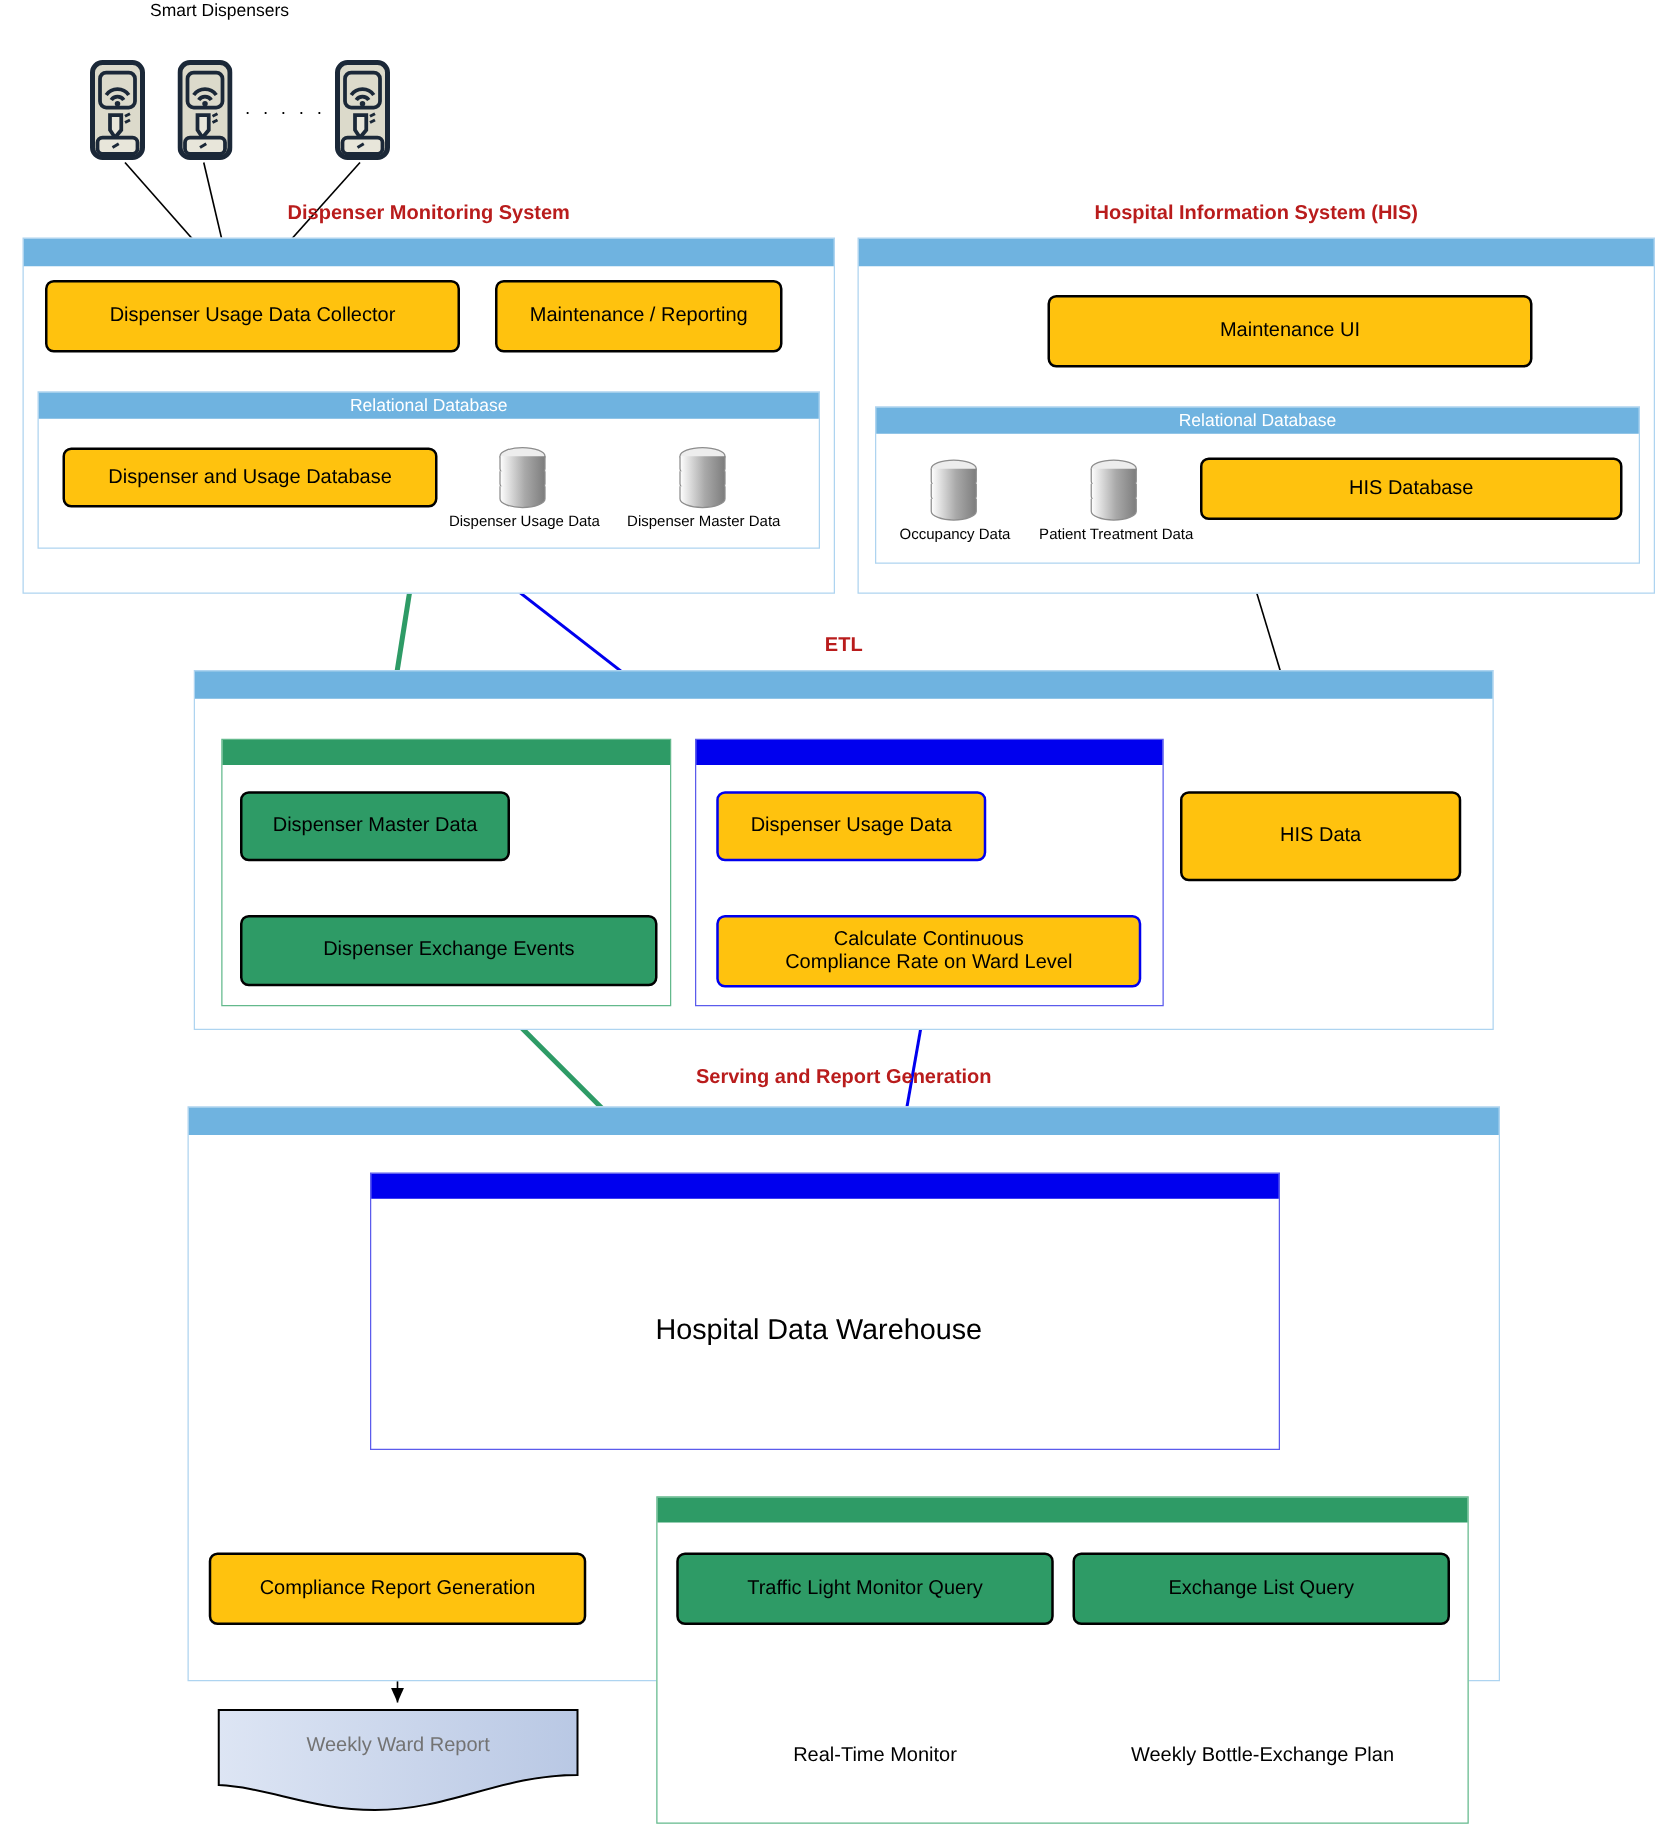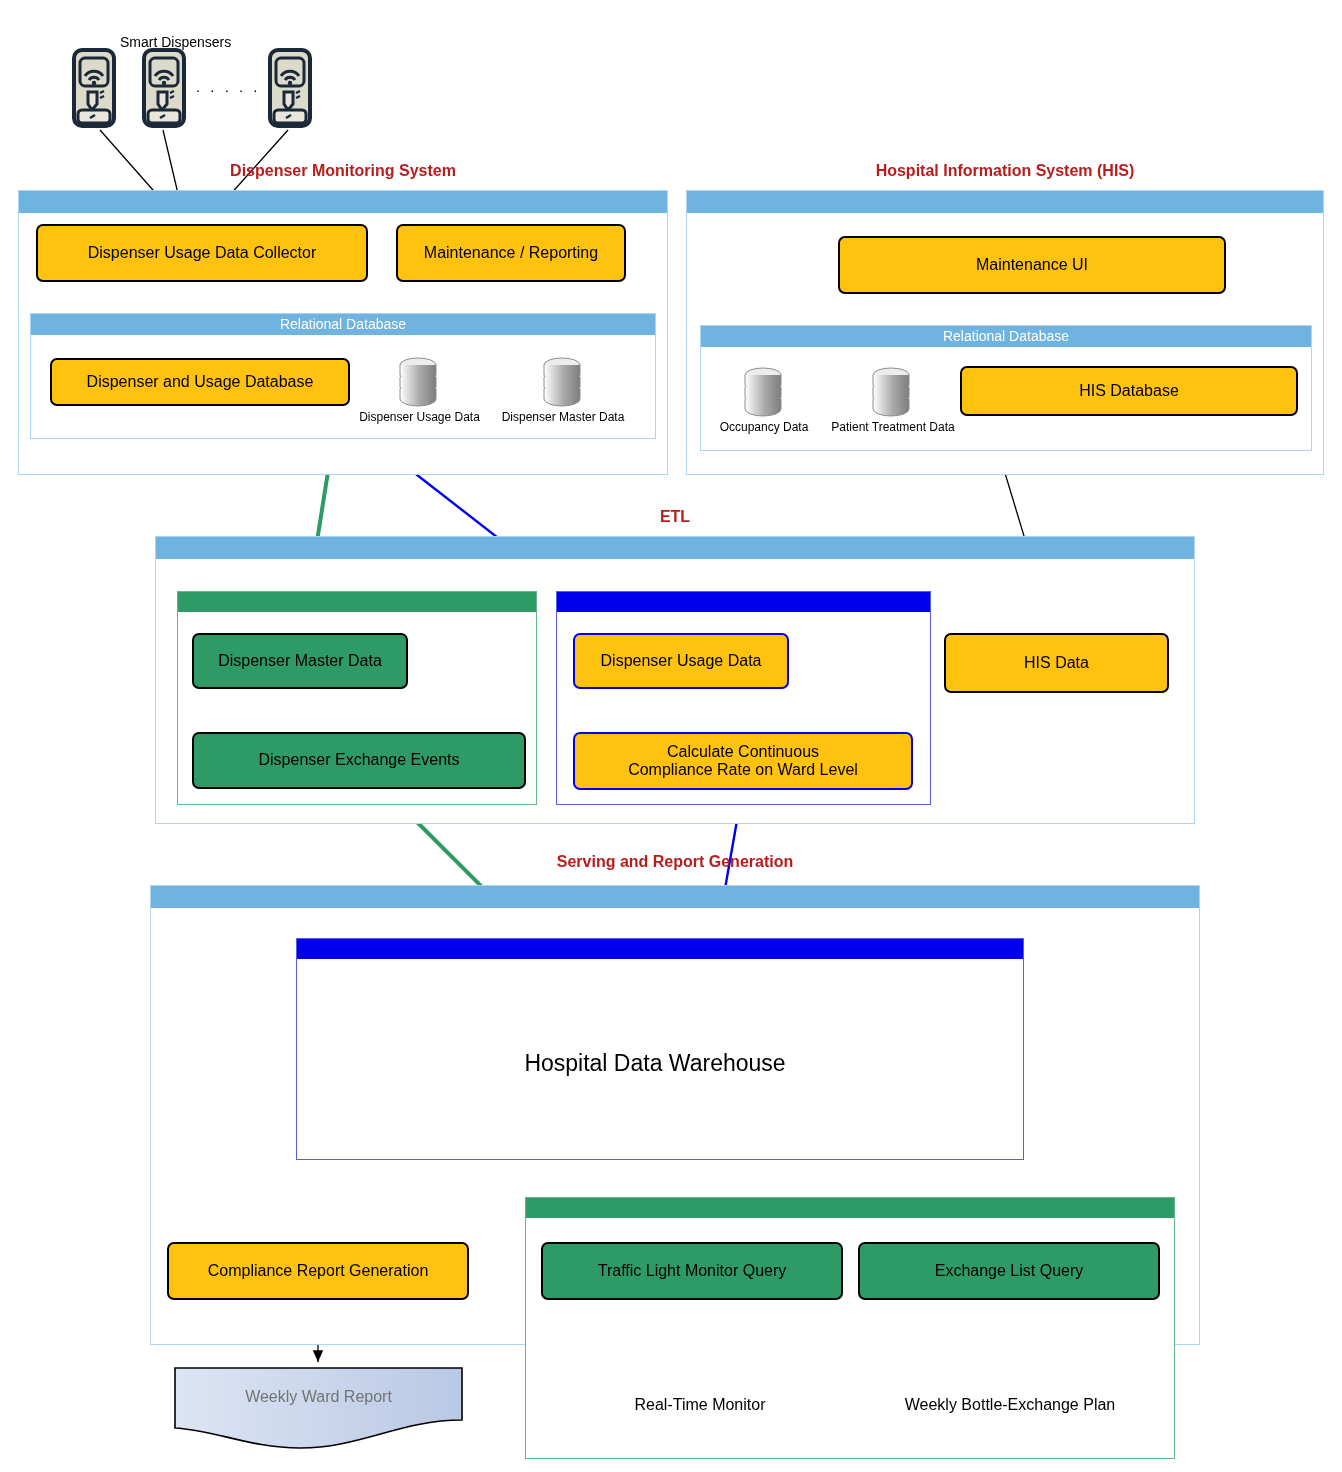--- a/index.html
+++ b/index.html
@@ -139,21 +139,21 @@
     <path d="M175,1368 L462,1368 L462,1420 C400,1420 360,1448 300,1448
              C250,1448 215,1430 175,1428 Z" fill="url(#docb)" stroke="#000" stroke-width="1.6"></path>
 
     <path d="M592,1368 L828,1368 L838,1405 L828,1442 L592,1442
              C556,1442 550,1420 550,1405 C550,1390 556,1368 592,1368 Z" fill="url(#docg)" stroke="#000" stroke-width="1.6"></path>
 
     <path d="M868,1368 L1152,1368 L1152,1420 C1092,1420 1052,1448 992,1448
              C942,1448 908,1430 868,1428 Z" fill="url(#docg)" stroke="#000" stroke-width="1.6"></path>
   </svg>
 
-  <div class="abs plain" style="left:120px;top:34px;font-size:14px;text-align:right;">Smart Dispensers</div>
+  <div class="abs plain" style="left:120px;top:0;font-size:14px;text-align:right;">Smart Dispensers</div>
 
   <div class="abs" style="left:72px;top:48px;">
     <svg width="44" height="80" viewBox="0 0 44 80">
       <rect x="2" y="2" width="40" height="76" rx="8" fill="#dcdacb" stroke="#1b2838" stroke-width="4"></rect>
       <rect x="8" y="10" width="28" height="28" rx="5" fill="none" stroke="#1b2838" stroke-width="3"></rect>
       <path d="M13,28 A11,11 0 0,1 31,28" fill="none" stroke="#1b2838" stroke-width="3"></path>
       <path d="M17,32 A6,6 0 0,1 27,32" fill="none" stroke="#1b2838" stroke-width="3"></path>
       <circle cx="22" cy="35" r="2.2" fill="#1b2838"></circle>
       <path d="M16,44 h9 v12 l-5,6 -4,-6 z" fill="#e8e6da" stroke="#1b2838" stroke-width="3"></path>
       <path d="M28,45 l4,-2 M28,50 l4,-2" stroke="#1b2838" stroke-width="2.4"></path>
@@ -289,21 +289,21 @@
     <div class="grp-head-chg"></div>
   </div>
   <div class="abs node yellow-blue" style="left:573px;top:633px;width:216px;height:56px;">
     <span>Dispenser Usage Data</span>
   </div>
   <div class="abs node yellow-blue" style="left:573px;top:732px;width:340px;height:58px;flex-direction:column;">
     <span>Calculate Continuous</span>
     <span>Compliance Rate on Ward Level</span>
   </div>
 
-  <div class="abs node yellow" style="left:944px;top:633px;width:225px;height:60px;">
+  <div class="abs node yellow" style="left:944px;top:633px;width:225px;height:72px;">
     <span>HIS Data</span>
   </div>
 
   <div class="abs panel-title" style="left:150px;top:853px;width:1050px;">Serving and Report Generation</div>
 
   <div class="abs panel" style="left:150px;top:885px;width:1050px;height:460px;">
     <div class="panel-head"></div>
   </div>
 
   <div class="abs tag tag-chg" style="left:602px;top:914px;">CHANGE</div>

